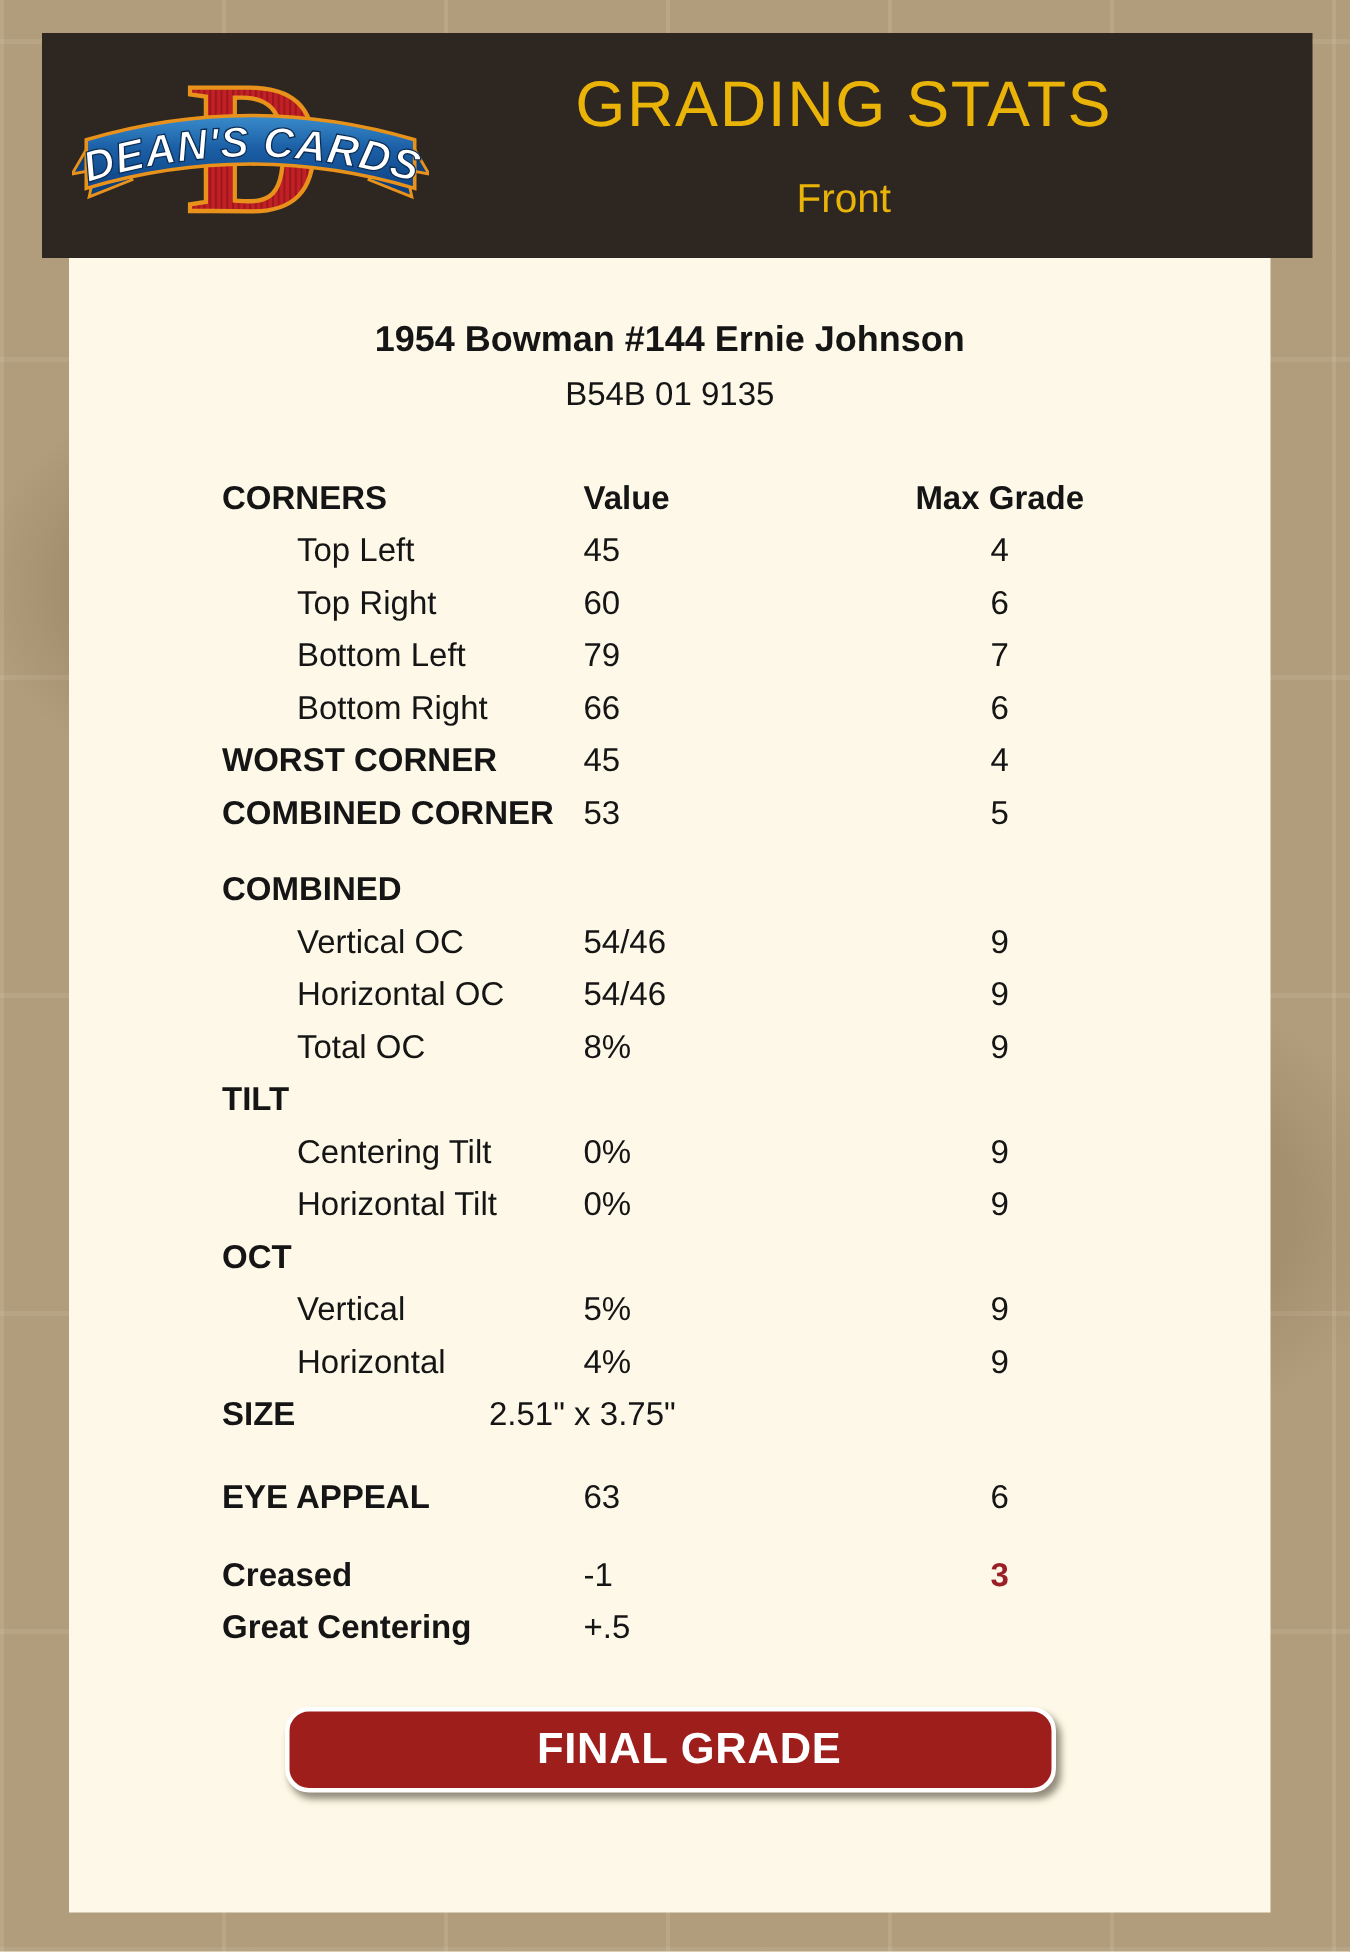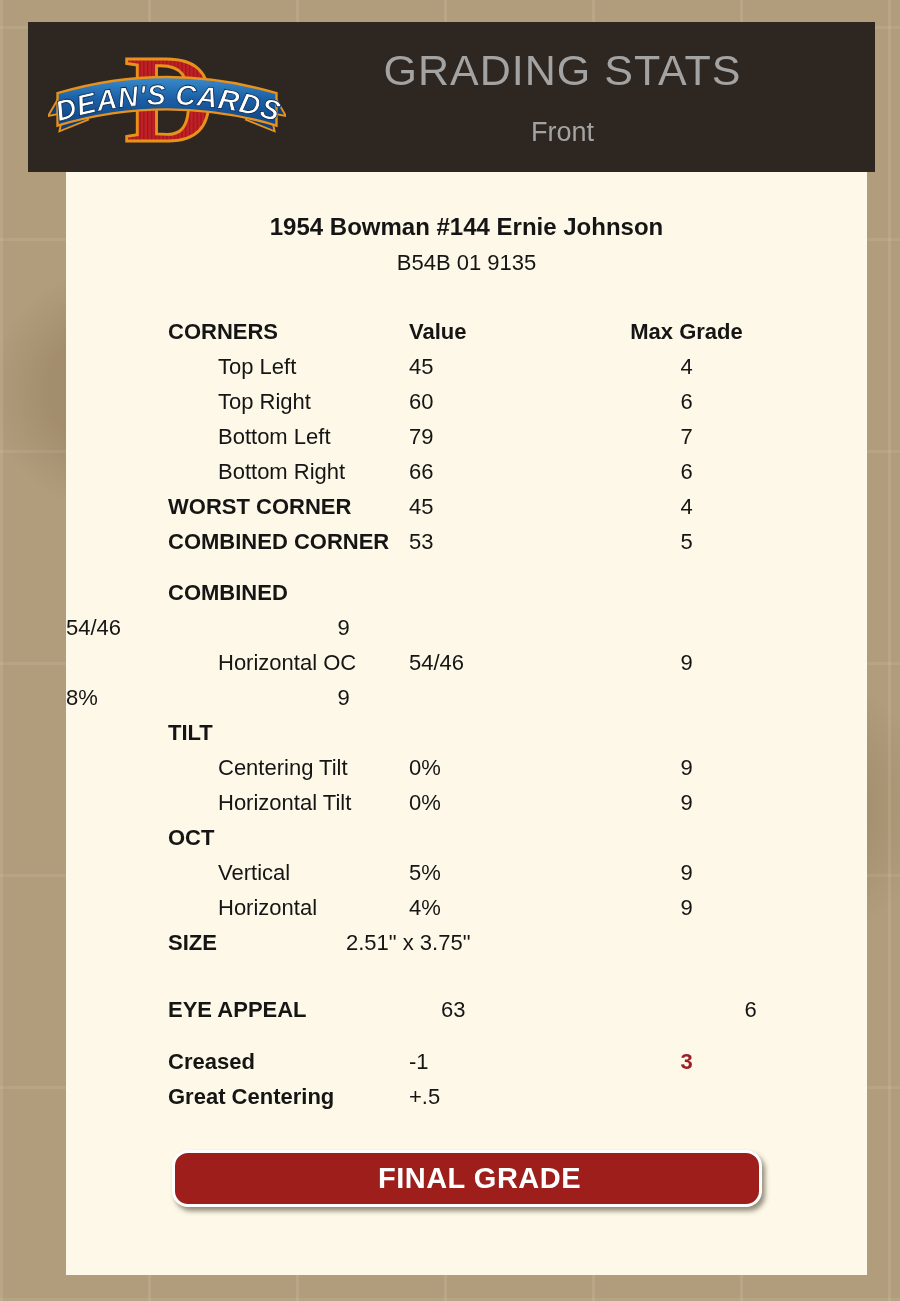--- a/index.html
+++ b/index.html
@@ -26,45 +26,45 @@
       radial-gradient(circle at 70% 15%, rgba(90,70,45,0.18) 0 55px, transparent 120px);
   }
 
   
   .header{
     position:absolute; left:28px; top:22px; width:847px; height:150px;
     background:var(--header-bg);
     display:flex; align-items:center;
   }
   .logo{ margin-left:20px; width:238px; height:132px; flex:0 0 auto; }
-  .header-titles{ flex:1; text-align:center; color:#a3a3a3; padding-right:36px; }
+  .header-titles{ flex:1; text-align:center; color:#eab308; padding-right:36px; }
   .header-title{ font-size:43px; letter-spacing:1px; line-height:1.15; font-weight:400; }
   .header-subtitle{ font-size:27px; font-weight:400; margin-top:22px; }
 
   
   .panel{
-    position:absolute; left:66px; top:172px; width:801px; height:1103px;
+    position:absolute; left:46px; top:172px; width:801px; height:1103px;
     background:var(--panel-bg);
   }
   .card-title{ margin-top:40px; text-align:center; font-size:24px; font-weight:bold; line-height:30px; }
   .card-serial{ margin-top:6px; text-align:center; font-size:22px; line-height:30px; }
 
   
   .stats{ margin-top:36px; }
   .row{ display:flex; line-height:35px; font-size:22px; }
   .t-label{ width:343px; padding-left:102px; white-space:nowrap; }
   .row.indent .t-label{ padding-left:152px; }
   .row.bold .t-label{ font-weight:bold; }
   .t-value{ width:220px; text-align:left; }
   .t-max{ width:115px; text-align:center; }
   .row.hdr .t-value, .row.hdr .t-max{ font-weight:bold; }
 
   
   .final-grade{
-    margin:36px auto 0 auto; width:590px; height:57px;
+    margin:36px auto 0 auto; width:514px; height:57px;
     background:var(--accent-red);
     border:3px solid #ffffff; border-radius:16px;
     box-shadow:3px 4px 5px rgba(60,50,35,0.55);
     display:flex; align-items:center;
     color:#fff; font-weight:bold; font-size:29px;
   }
   .final-grade .fg-label{ flex:1; text-align:center; padding-left:26px; letter-spacing:0.5px;}
   .final-grade .fg-value{ width:160px; text-align:center; padding-right:18px; }
 </style>
 </head>
@@ -137,29 +137,31 @@
         <span class="t-label">COMBINED CORNER</span>
         <span class="t-value">53</span>
         <span class="t-max">5</span>
       </div>
       <div class="row bold" style="margin-top: 16px;">
         <span class="t-label">COMBINED</span>
         <span class="t-value"></span>
         <span class="t-max"></span>
       </div>
       <div class="row indent">
+        <span class="t-label">Vertical OC</span>
         <span class="t-value">54/46</span>
         <span class="t-max">9</span>
       </div>
       <div class="row indent">
         <span class="t-label">Horizontal OC</span>
         <span class="t-value">54/46</span>
         <span class="t-max">9</span>
       </div>
       <div class="row indent">
+        <span class="t-label">Total OC</span>
         <span class="t-value">8%</span>
         <span class="t-max">9</span>
       </div>
       <div class="row bold">
         <span class="t-label">TILT</span>
         <span class="t-value"></span>
         <span class="t-max"></span>
       </div>
       <div class="row indent">
         <span class="t-label">Centering Tilt</span>
@@ -184,21 +186,21 @@
       <div class="row indent">
         <span class="t-label">Horizontal</span>
         <span class="t-value">4%</span>
         <span class="t-max">9</span>
       </div>
       <div class="row bold">
         <span class="t-label">SIZE</span>
         <span class="t-value" style="transform: translateX(-63px);">2.51" x 3.75"</span>
         <span class="t-max"></span>
       </div>
-      <div class="row bold" style="margin-top: 32px; gap: 32px;">
+      <div class="row bold" style="margin-top: 20px;">
         <span class="t-label">EYE APPEAL</span>
         <span class="t-value">63</span>
         <span class="t-max">6</span>
       </div>
       <div class="row bold" style="margin-top: 17px;">
         <span class="t-label">Creased</span>
         <span class="t-value">-1</span>
         <span class="t-max" style="color: rgb(155, 31, 38); font-weight: bold;">3</span>
       </div>
       <div class="row bold">

